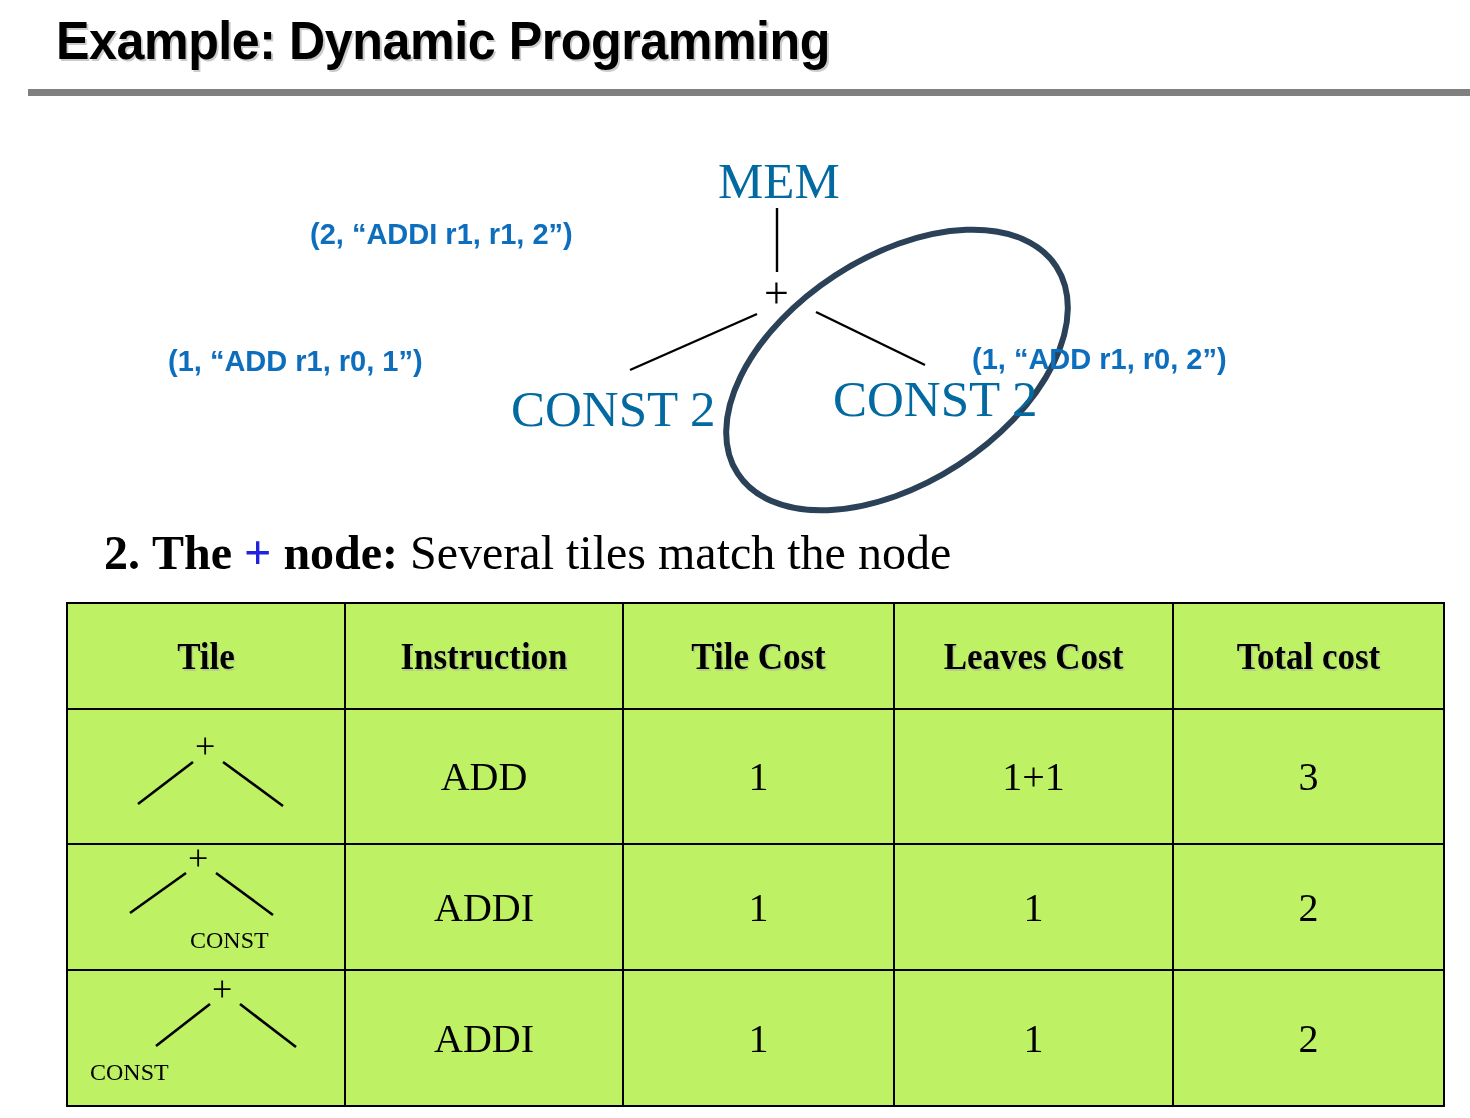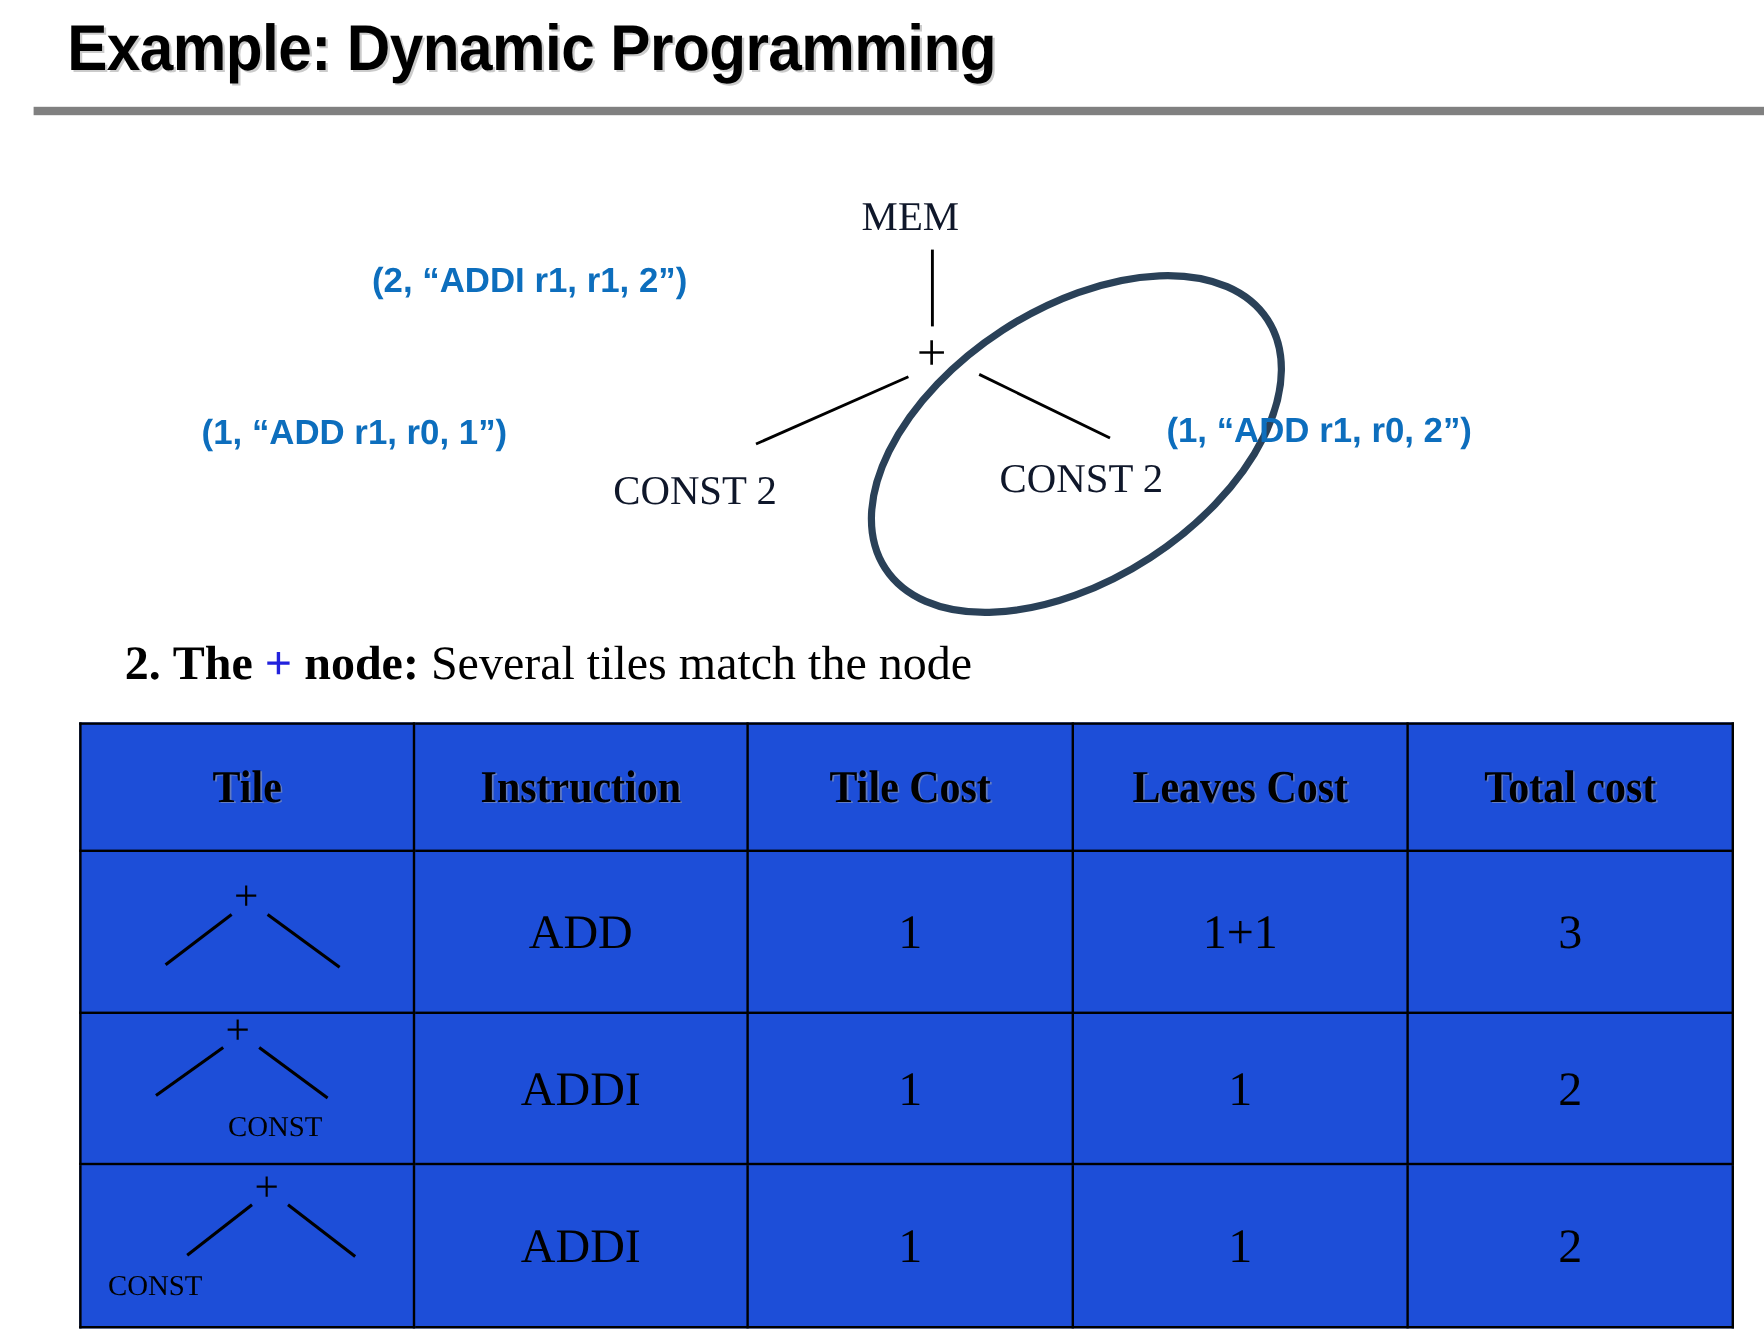--- a/index.html
+++ b/index.html
@@ -47,24 +47,24 @@
     left: 0;
     top: 130px;
     width: 1470px;
     height: 390px;
   }
   #diagram svg { position: absolute; left: 0; top: 0; }
 
   .node-label {
     position: absolute;
     font-family: "Liberation Serif", serif;
-    font-size: 34px;
+    font-size: 51px;
     line-height: 43px;
     white-space: nowrap;
-    color: #0f172a;
+    color: #0369a1;
   }
   .plus-node {
     position: absolute;
     font-family: "Liberation Serif", serif;
     font-size: 44px;
     line-height: 44px;
     color: #000;
   }
   .annot {
     position: absolute;
@@ -75,38 +75,38 @@
     white-space: nowrap;
     color: #0d6ebd;
   }
 
   
   #statement {
     position: absolute;
     left: 104px;
     top: 524px;
     font-family: "Liberation Serif", serif;
-    font-size: 40px;
+    font-size: 48px;
     line-height: 58px;
     white-space: nowrap;
     color: #000;
     text-align: center;
   }
   #statement .b { font-weight: bold; }
   #statement .plus-blue { font-weight: bold; color: #2222dd; }
 
   
   #tile-table {
     position: absolute;
     left: 66px;
     top: 602px;
     width: 1377px;
     border-collapse: collapse;
     table-layout: fixed;
-    background: #1d4ed8;
+    background: #bef264;
   }
   #tile-table th, #tile-table td {
     border: 2px solid #000;
     padding: 0;
     text-align: center;
     vertical-align: middle;
   }
   #tile-table thead th {
     height: 104px;
     font-family: "Liberation Serif", serif;

